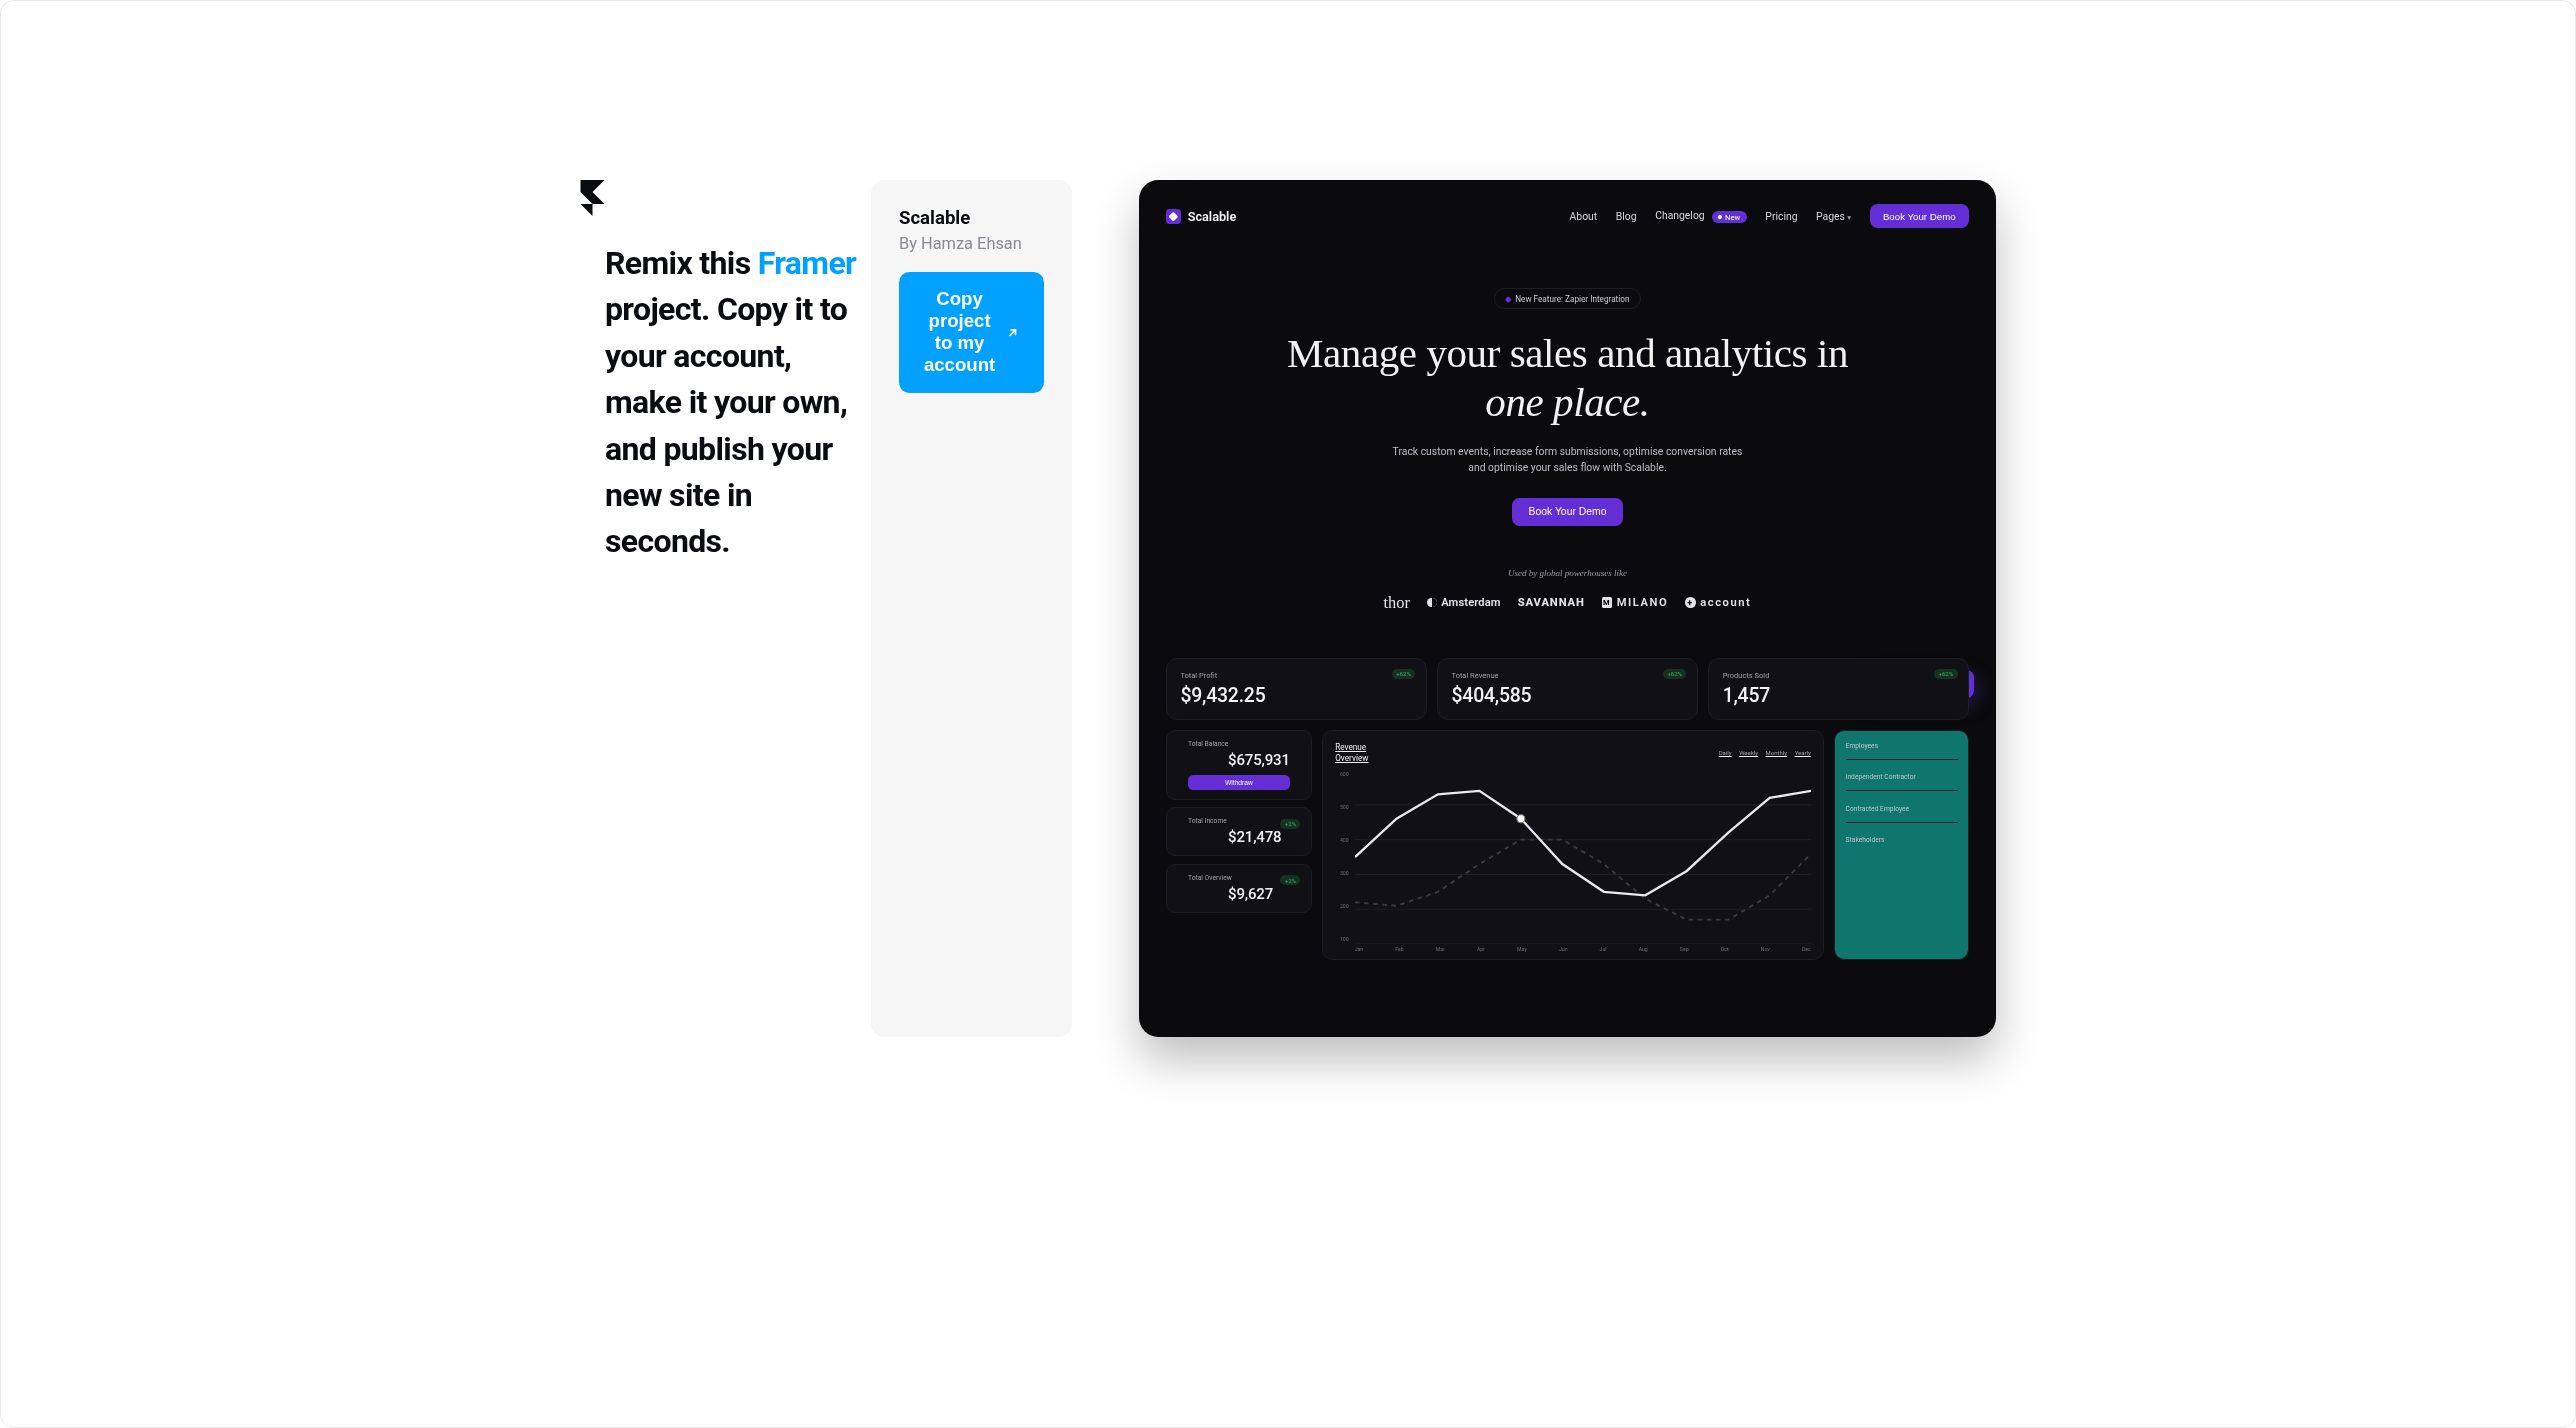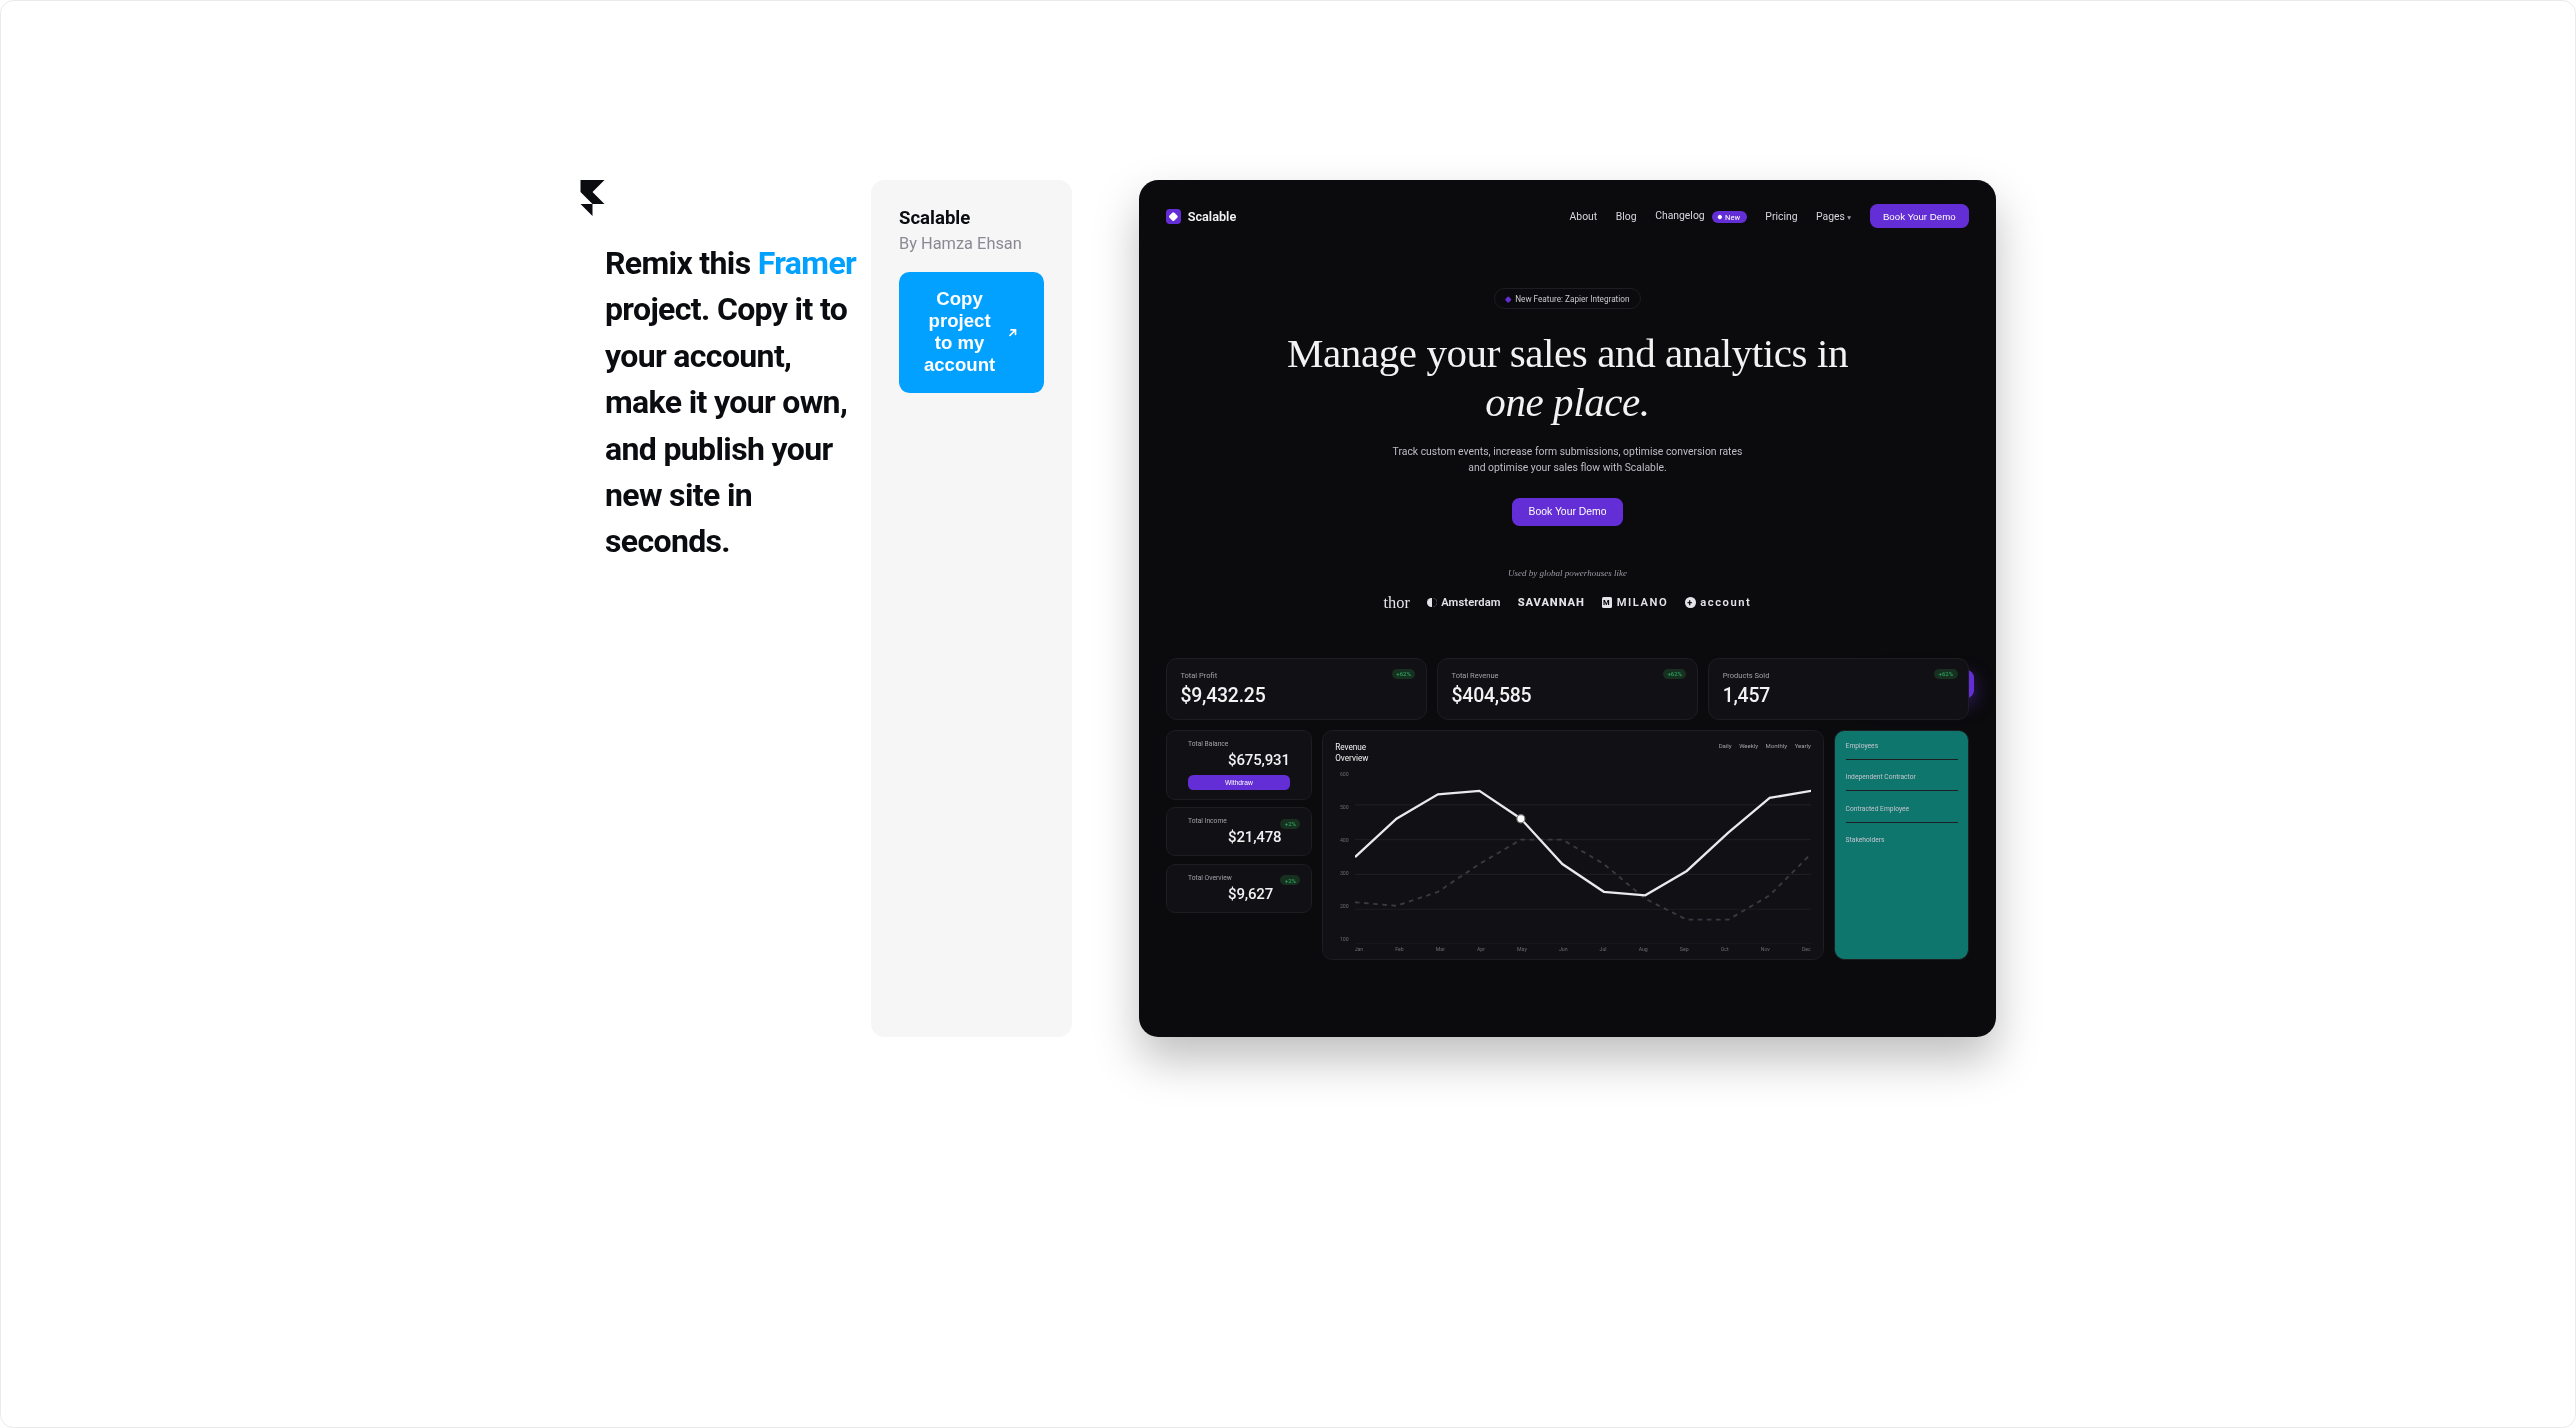--- a/index.html
+++ b/index.html
@@ -154,21 +154,21 @@
   .pct{position:absolute;top:10.4px;right:10.4px;font-size:6px;color:var(--green);background:#17301f;border-radius:745px;padding:1.5px 4.5px;}
 
   .row2{display:flex;gap:10.4px;}
   .col-left{flex:0 0 136px;display:flex;flex-direction:column;gap:7.5px;}
   .mini{background:#111115;border:0.7px solid var(--dark-border);border-radius:9px;padding:9px 21px;position:relative;}
   .mini .stat-label{font-size:6.7px;}
   .mini .stat-val{font-size:15px;margin-top:3px;margin-left:40px;}
   .withdraw{background:var(--purple);color:#fff;border:none;border-radius:5.2px;padding:3.7px 0;width:100%;font-size:6.7px;margin-top:6px;cursor:pointer;}
 
   .chart{flex:1;background:#111115;border:0.7px solid var(--dark-border);border-radius:10.4px;padding:10.4px 12px 7.5px;display:flex;flex-direction:column;}
-  .chart-h{display:flex;align-items:flex-start;}
+  .chart-h{display:flex;align-items:center;text-decoration:underline;}
   .chart-title{font-size:8.2px;line-height:1.35;}
   .tabs{margin-left:auto;display:flex;gap:7.5px;font-size:6px;color:var(--muted);}
   .tabs span{cursor:pointer;}
   .chart-body{flex:1;display:flex;margin-top:6px;gap:6px;}
   .yax{display:flex;flex-direction:column;justify-content:space-between;font-size:5.2px;color:#6a6a76;width:13.4px;text-align:right;padding:1.5px 0;}
   .plot{flex:1;}
   .plot svg{width:100%;height:100%;}
   .xax{display:flex;justify-content:space-between;font-size:5.2px;color:#6a6a76;padding-left:19.4px;margin-top:1.5px;}
 
   .legend-card{flex:0 0 112px;background:#0f766e;border:0.7px solid var(--dark-border);border-radius:10.4px;padding:10.4px 10.4px;display:flex;flex-direction:column;gap:13.4px;}

